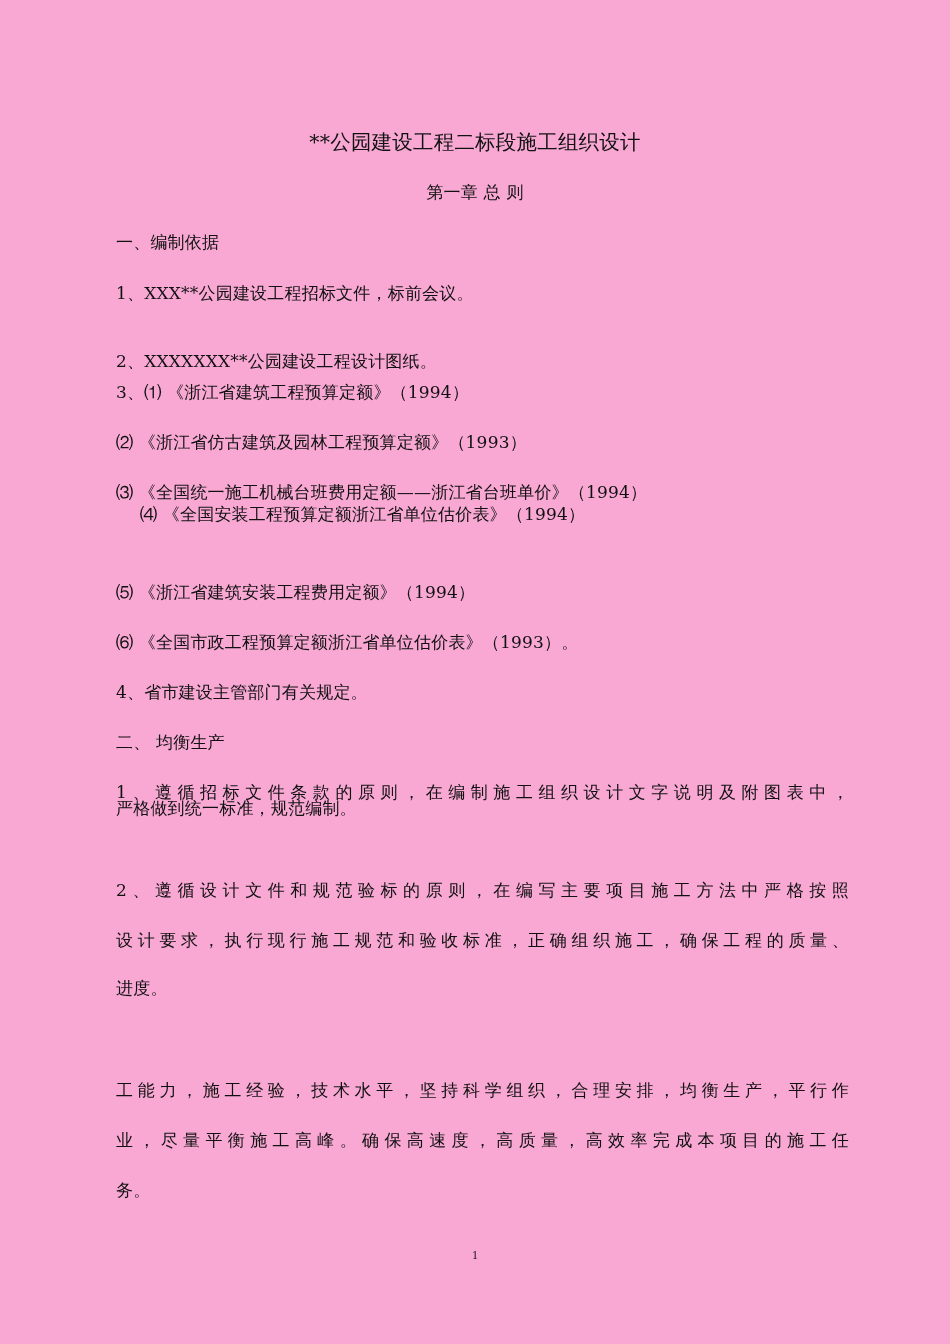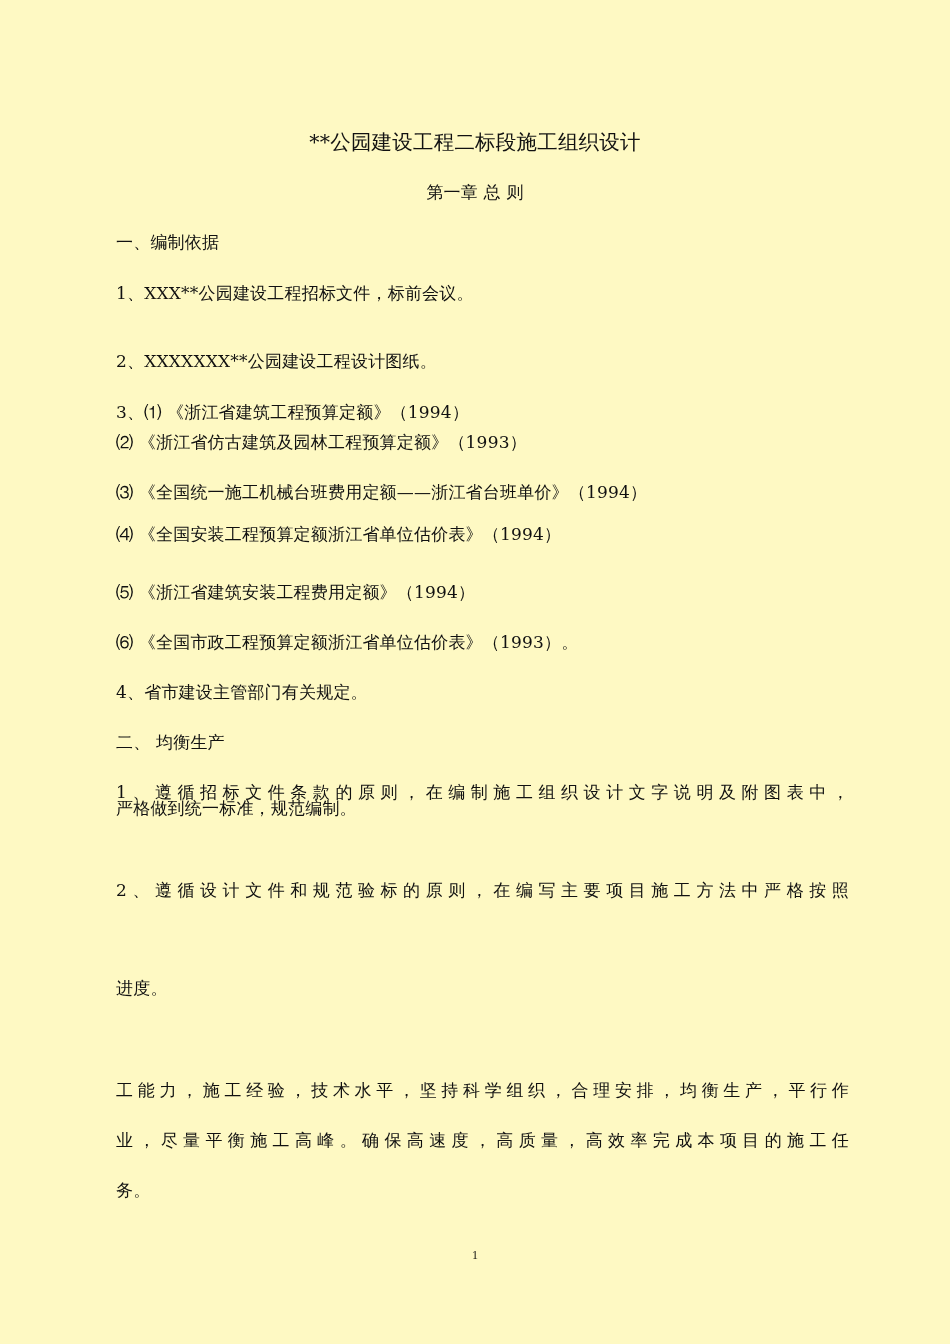--- a/index.html
+++ b/index.html
@@ -13,21 +13,21 @@
       position: relative;
       overflow: hidden;
       font-family: "DejaVu Serif", "Liberation Serif", serif;
       color: #111111;
     }
     .page {
       position: absolute;
       left: 0; top: 0;
       width: 950px;
       height: 1344px;
-      background: #fef9c3;
+      background: #f9a8d4;
     }
     .line {
       position: absolute;
       left: 116px;
       font-size: 17px;
       line-height: 24px;
       white-space: nowrap;
       letter-spacing: 0.2px;
     }
     .center {
@@ -54,34 +54,35 @@
 </head>
 <body>
 
 <div class="page">
   <div class="line center title" style="top:130px;">**公园建设工程二标段施工组织设计</div>
   <div class="line center" style="top:180px;">第一章 总 则</div>
 
   <div class="line" style="top:230px;">一、编制依据</div>
   <div class="line" style="top:281px;">1、XXX**公园建设工程招标文件，标前会议。</div>
   <div class="line" style="top:349px;">2、XXXXXXX**公园建设工程设计图纸。</div>
-  <div class="line" style="top:400px;">3、⑴ 《浙江省建筑工程预算定额》（1994）</div>
+  <div class="line" style="top:380px;">3、⑴ 《浙江省建筑工程预算定额》（1994）</div>
   <div class="line" style="top:430px;">⑵ 《浙江省仿古建筑及园林工程预算定额》（1993）</div>
   <div class="line" style="top:480px;">⑶ 《全国统一施工机械台班费用定额——浙江省台班单价》（1994）</div>
-  <div class="line" style="top:522px;">⑷ 《全国安装工程预算定额浙江省单位估价表》（1994）</div>
+  <div class="line" style="top:502px;margin-left:24px;">⑷ 《全国安装工程预算定额浙江省单位估价表》（1994）</div>
   <div class="line" style="top:580px;">⑸ 《浙江省建筑安装工程费用定额》（1994）</div>
   <div class="line" style="top:630px;">⑹ 《全国市政工程预算定额浙江省单位估价表》（1993）。</div>
   <div class="line" style="top:680px;">4、省市建设主管部门有关规定。</div>
 
   <div class="line" style="top:730px;">二、 均衡生产</div>
 
   <div class="line justify" style="top:780px;">1、遵循招标文件条款的原则，在编制施工组织设计文字说明及附图表中，</div>
   <div class="line" style="top:796px;">严格做到统一标准，规范编制。</div>
 
   <div class="line justify" style="top:878px;">2、遵循设计文件和规范验标的原则，在编写主要项目施工方法中严格按照</div>
+  <div class="line justify" style="top:928px;">设计要求，执行现行施工规范和验收标准，正确组织施工，确保工程的质量、</div>
   <div class="line" style="top:978px;font-family:Liberation Mono, monospace;">进度。</div>
 
   <div class="line justify" style="top:1078px;">工能力，施工经验，技术水平，坚持科学组织，合理安排，均衡生产，平行作</div>
   <div class="line justify" style="top:1128px;">业，尽量平衡施工高峰。确保高速度，高质量，高效率完成本项目的施工任</div>
   <div class="line" style="top:1178px;">务。</div>
 
   <div class="page-num">1</div>
 </div>
 
 </body></html>

